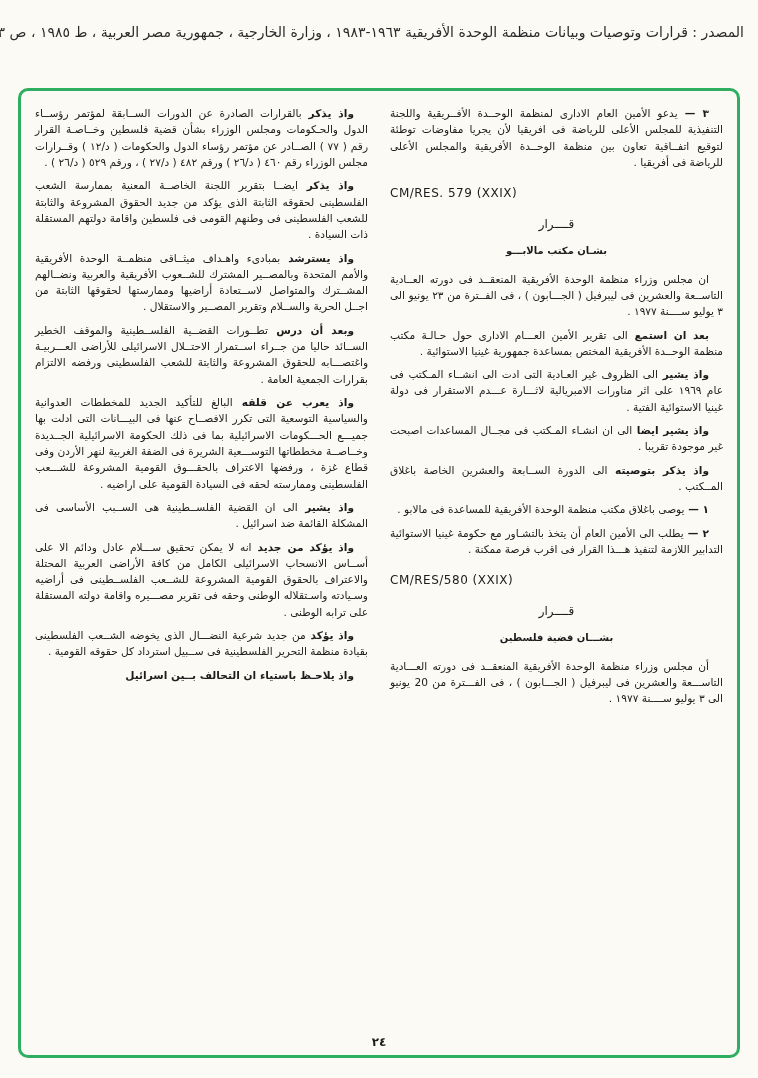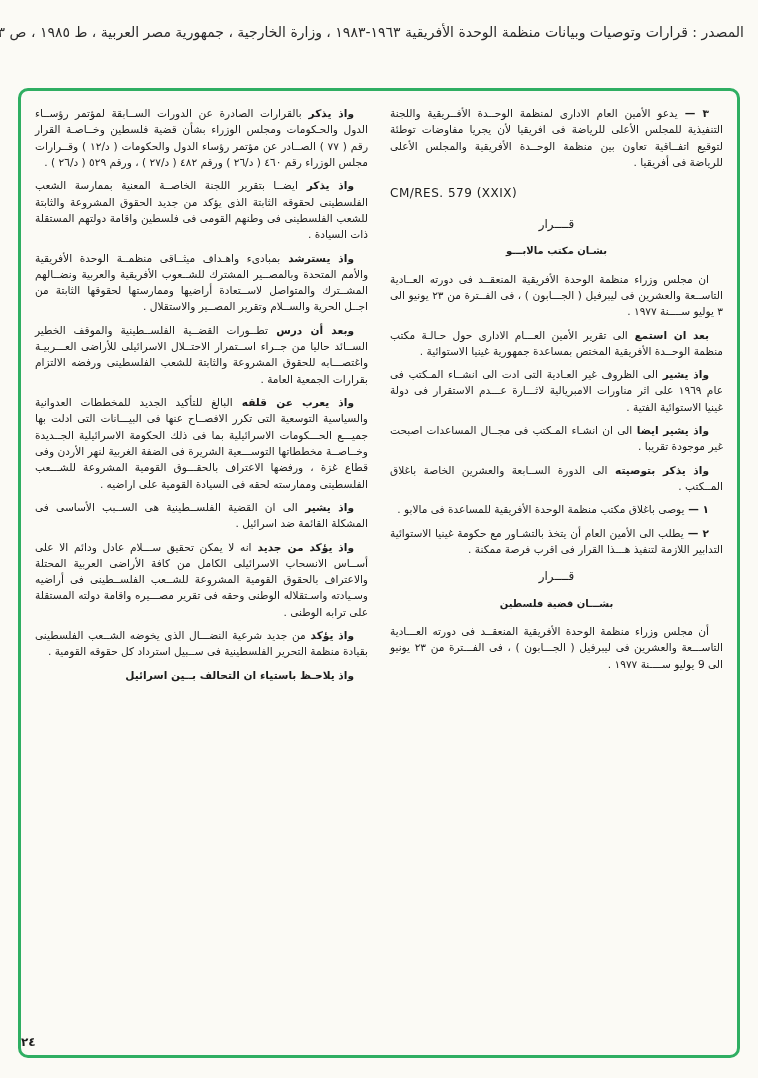--- a/index.html
+++ b/index.html
@@ -65,21 +65,21 @@
   }
   .res-subheading{
     text-align:center;
     font-weight:bold;
     font-size:10px;
     margin:0 0 12px 0;
   }
   .page-number{
     position:absolute;
     bottom:6px;left:0;right:0;
-    text-align:left;
+    text-align:center;
     font-size:12px;
     font-weight:bold;
   }
 </style>
 </head>
 <body>
 
 <header class="page-header">
   <div class="hline2">المصدر : قرارات وتوصيات وبيانات منظمة الوحدة الأفريقية ١٩٦٣-١٩٨٣ ، وزارة الخارجية ، جمهورية مصر العربية ، ط ١٩٨٥ ، ص ٤٢٣-٤٥٣</div>
 </header>
@@ -91,23 +91,24 @@
         <div class="rescode">CM/RES. 579 (XXIX)</div>
         <div class="res-heading">قــــرار</div>
         <div class="res-subheading">بشـان مكتب مالابـــو</div>
         <div class="para">ان مجلس وزراء منظمة الوحدة الأفريقية المنعقــد فى دورته العــادية التاســعة والعشرين فى ليبرفيل ( الجـــابون ) ، فى الفــترة من ٢٣ يونيو الى ٣ يوليو ســــنة ١٩٧٧ .</div>
         <div class="para"><b>بعد ان استمع </b>الى تقرير الأمين العـــام الادارى حول حـالـة مكتب منظمة الوحــدة الأفريقية المختص بمساعدة جمهورية غينيا الاستوائية .</div>
         <div class="para"><b>واذ يشير </b>الى الظروف غير العـادية التى ادت الى انشــاء المـكتب فى عام ١٩٦٩ على اثر مناورات الامبريالية لاثـــارة عـــدم الاستقرار فى دولة غينيا الاستوائية الفتية .</div>
         <div class="para"><b>واذ يشير ايضا </b>الى ان انشـاء المـكتب فى مجــال المساعدات اصبحت غير موجودة تقريبا .</div>
         <div class="para"><b>واذ يذكر بتوصيته </b>الى الدورة الســابعة والعشرين الخاصة باغلاق المــكتب .</div>
         <div class="para"><b>١ — </b>يوصى باغلاق مكتب منظمة الوحدة الأفريقية للمساعدة فى مالابو .</div>
         <div class="para"><b>٢ — </b>يطلب الى الأمين العام أن يتخذ بالتشـاور مع حكومة غينيا الاستوائية التدابير اللازمة لتنفيذ هـــذا القرار فى اقرب فرصة ممكنة .</div>
+        <div class="rescode">CM/RES/580 (XXIX)</div>
         <div class="res-heading">قــــرار</div>
         <div class="res-subheading">بشـــان قضية فلسطين</div>
-        <div class="para">أن مجلس وزراء منظمة الوحدة الأفريقية المنعقــد فى دورته العـــادية التاســـعة والعشرين فى ليبرفيل ( الجـــابون ) ، فى الفـــترة من ٢٣ يونيو الى 9 يوليو ســــنة ١٩٧٧ .</div>
+        <div class="para">أن مجلس وزراء منظمة الوحدة الأفريقية المنعقــد فى دورته العـــادية التاســـعة والعشرين فى ليبرفيل ( الجـــابون ) ، فى الفـــترة من 20 يونيو الى ٣ يوليو ســــنة ١٩٧٧ .</div>
       </div>
     <div class="col">
         <div class="para"><b>واذ يذكر </b>بالقرارات الصادرة عن الدورات الســابقة لمؤتمر رؤســاء الدول والحـكومات ومجلس الوزراء بشأن قضية فلسطين وخــاصـة القرار رقم ( ٧٧ ) الصــادر عن مؤتمر رؤساء الدول والحكومات ( د/١٢ ) وقــرارات مجلس الوزراء رقم ٤٦٠ ( د/٢٦ ) ورقم ٤٨٢ ( د/٢٧ ) ، ورقم ٥٢٩ ( د/٢٦ ) .</div>
         <div class="para"><b>واذ يذكر </b>ايضــا بتقرير اللجنة الخاصــة المعنية بممارسة الشعب الفلسطينى لحقوقه الثابتة الذى يؤكد من جديد الحقوق المشروعة والثابتة للشعب الفلسطينى فى وطنهم القومى فى فلسطين واقامة دولتهم المستقلة ذات السيادة .</div>
         <div class="para"><b>واذ يسترشد </b>بمبادىء واهـداف ميثــاقى منظمــة الوحدة الأفريقية والأمم المتحدة وبالمصــير المشترك للشــعوب الأفريقية والعربية ونضــالهم المشــترك والمتواصل لاســتعادة أراضيها وممارستها لحقوقها الثابتة من اجــل الحرية والســلام وتقرير المصــير والاستقلال .</div>
         <div class="para"><b>وبعد أن درس </b>تطــورات القضــية الفلســطينية والموقف الخطير الســائد حاليا من جــراء اســتمرار الاحتــلال الاسرائيلى للأراضى العـــربيـة واغتصـــابه للحقوق المشروعة والثابتة للشعب الفلسطينى ورفضه الالتزام بقرارات الجمعية العامة .</div>
         <div class="para"><b>واذ يعرب عن قلقه </b>البالغ للتأكيد الجديد للمخططات العدوانية والسياسية التوسعية التى تكرر الافصــاح عنها فى البيـــانات التى ادلت بها جميـــع الحـــكومات الاسرائيلية بما فى ذلك الحكومة الاسرائيلية الجــديدة وخــاصــة مخططاتها التوســـعية الشريرة فى الضفة الغربية لنهر الأردن وفى قطاع غزة ، ورفضها الاعتراف بالحقـــوق القومية المشروعة للشـــعب الفلسطينى وممارسته لحقه فى السيادة القومية على اراضيه .</div>
         <div class="para"><b>واذ يشير </b>الى ان القضية الفلســطينية هى الســبب الأساسى فى المشكلة القائمة ضد اسرائيل .</div>
         <div class="para"><b>واذ يؤكد من جديد </b>انه لا يمكن تحقيق ســـلام عادل ودائم الا على أســاس الانسحاب الاسرائيلى الكامل من كافة الأراضى العربية المحتلة والاعتراف بالحقوق القومية المشروعة للشــعب الفلســطينى فى أراضيه وسـيادته واسـتقلاله الوطنى وحقه فى تقرير مصـــيره واقامة دولته المستقلة على ترابه الوطنى .</div>
         <div class="para"><b>واذ يؤكد </b>من جديد شرعية النضـــال الذى يخوضه الشــعب الفلسطينى بقيادة منظمة التحرير الفلسطينية فى ســبيل استرداد كل حقوقه القومية .</div>

